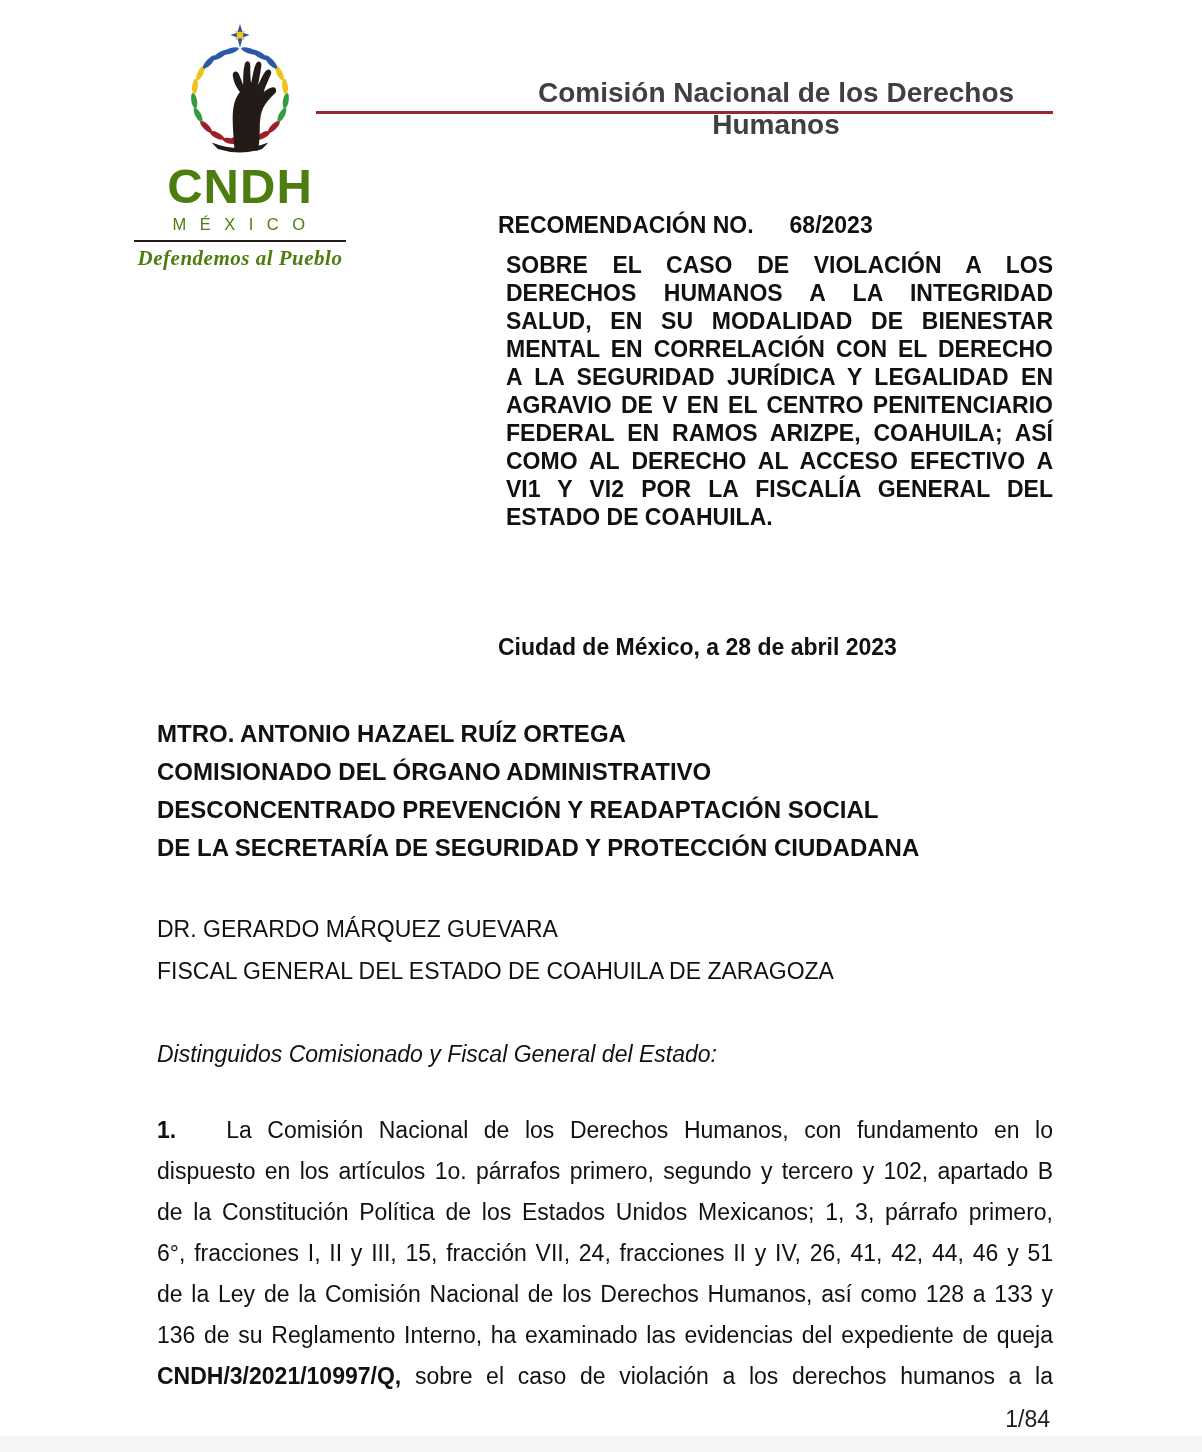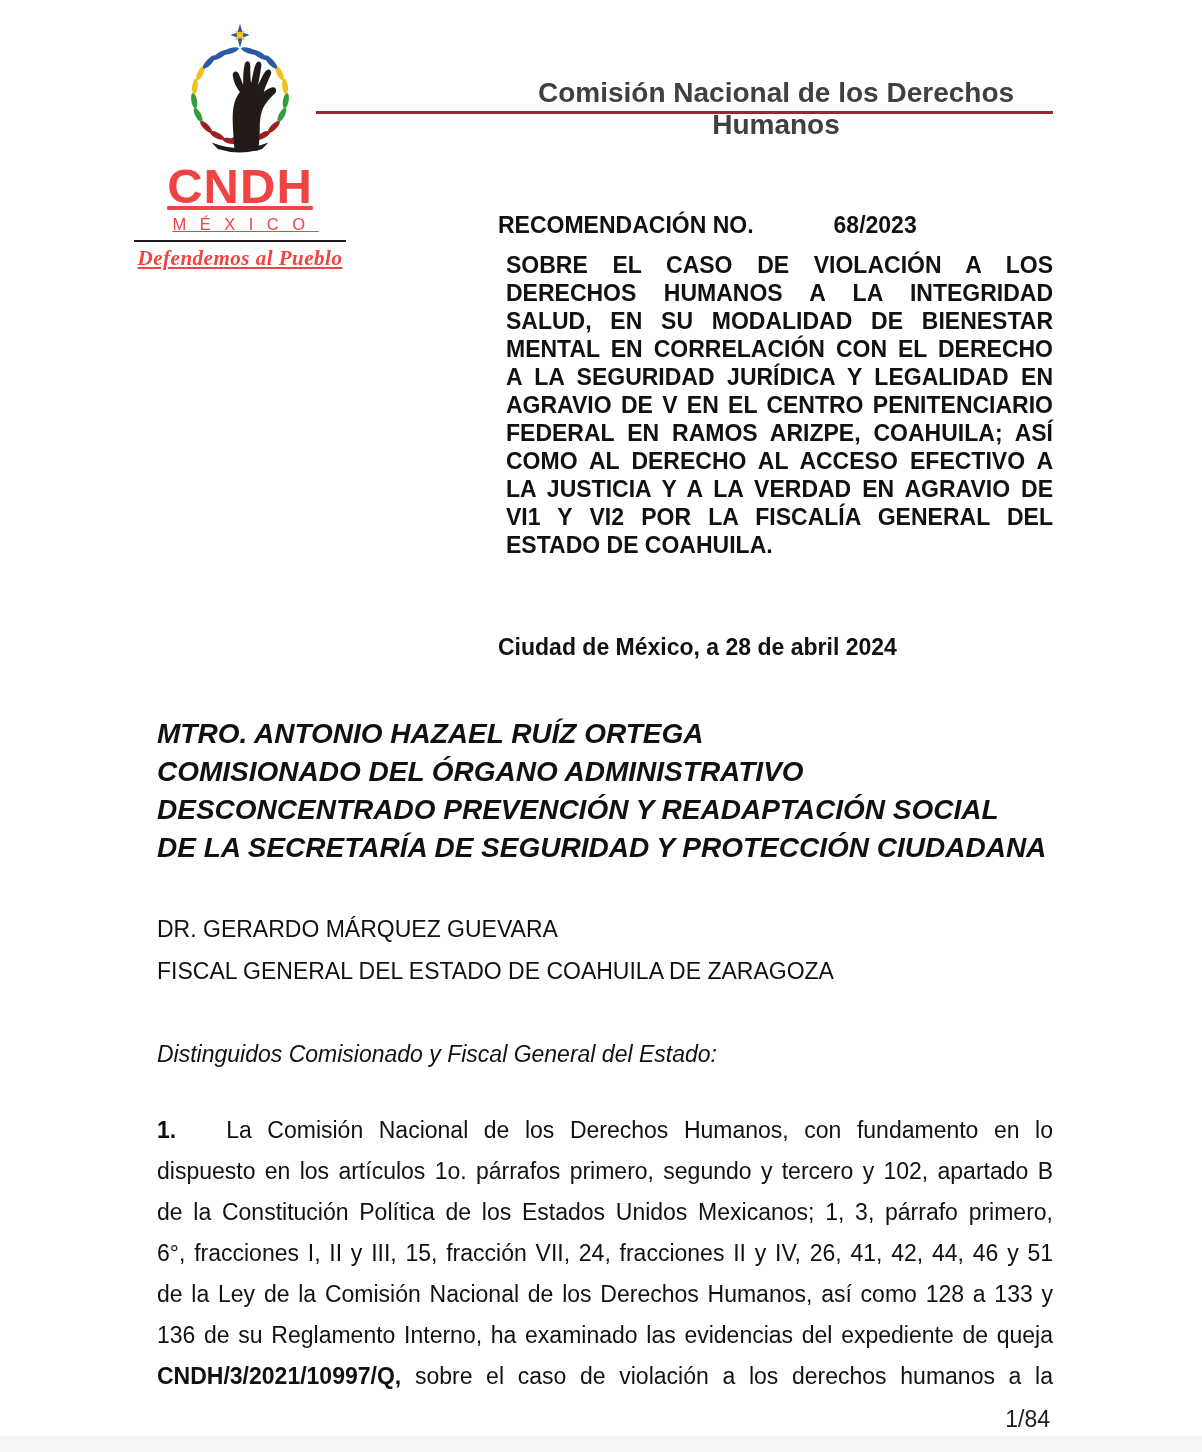--- a/index.html
+++ b/index.html
@@ -2,42 +2,42 @@
 <html><head>
 <meta charset="utf-8">
 <style>
   html,body { margin:0; padding:0; background:#ffffff; }
   .page {
     position:relative; width:1202px; height:1452px; background:#fff;
     font-family:"Liberation Sans", sans-serif; color:#111; overflow:hidden;
   }
 
   
-  .logo { position:absolute; left:126px; top:24px; width:228px; text-align:center; color:#ef4444;text-decoration:underline; }
+  .logo { position:absolute; left:126px; top:24px; width:228px; text-align:center; color:#4d7c0f; }
   .logo svg { width:158px; height:136px; display:block; margin:0 auto; }
   .logo-acronym { font-size:49px; font-weight:700; letter-spacing:1px; line-height:1.02; margin-top:2px; }
   .logo-country { font-size:16.5px; font-weight:400; letter-spacing:13.5px; padding-left:11px; margin-top:3px; }
   .logo-divider { border-top:2.5px solid #231b17; margin:6px 8px 4px 8px; }
   .logo-motto { font-family:"Liberation Serif", serif; font-style:italic; font-weight:700; font-size:21px; letter-spacing:0.5px; }
   .lf-red { fill:#9d1f23; } .lf-green { fill:#2f9e3b; } .lf-yellow { fill:#eec31e; } .lf-blue { fill:#2b58a7; }
   .ink { fill:#231b17; }
 
   
   .header-title { position:absolute; left:500px; right:150px; top:77px; text-align:center;
                   font-size:28px; font-weight:700; color:#404040; }
   .header-rule { position:absolute; left:316px; right:149px; top:111px; height:3px; background:#9c2733; }
 
   
   .rec-row { position:absolute; left:498px; top:211px; font-size:23px; font-weight:700; line-height:28px; }
-  .rec-num { margin-left:80px; }
+  .rec-num { margin-left:36px; }
   .subject { position:absolute; left:498px; right:149px; top:251px; font-size:23px; font-weight:700; line-height:28px; }
   .dateline { position:absolute; left:498px; top:633px; font-size:23px; font-weight:700; line-height:28px; }
 
   
-  .addr1 { position:absolute; left:157px; top:715px; font-size:28px; font-weight:700; line-height:38px;font-style:italic; }
+  .addr1 { position:absolute; left:157px; top:715px; font-size:24px; font-weight:700; line-height:38px; }
   .addr2 { position:absolute; left:157px; top:908px; font-size:23px; font-weight:400; line-height:42px; }
   .salutation { position:absolute; left:157px; top:1041px; font-size:23px; font-style:italic;text-align:right; }
   .para { position:absolute; left:157px; right:149px; top:1110px; font-size:23px; line-height:41px; }
 
   
   .jblock .line { text-align:justify; text-align-last:justify; text-justify:inter-word;margin-left:8px; }
   .jblock .line.line-last { text-align-last:left; }
   .jforce .line { text-align:justify; text-align-last:justify; text-justify:inter-word; }
   .plain .line { text-align:left; }
   .b { font-weight:700; }
@@ -95,26 +95,25 @@
 
   <div class="subject jblock">
       <div class="line"><span>SOBRE EL CASO DE VIOLACIÓN A LOS</span></div>
       <div class="line"><span>DERECHOS HUMANOS A LA INTEGRIDAD</span></div>
       <div class="line"><span>SALUD, EN SU MODALIDAD DE BIENESTAR</span></div>
       <div class="line"><span>MENTAL EN CORRELACIÓN CON EL DERECHO</span></div>
       <div class="line"><span>A LA SEGURIDAD JURÍDICA Y LEGALIDAD EN</span></div>
       <div class="line"><span>AGRAVIO DE V EN EL CENTRO PENITENCIARIO</span></div>
       <div class="line"><span>FEDERAL EN RAMOS ARIZPE, COAHUILA; ASÍ</span></div>
       <div class="line"><span>COMO AL DERECHO AL ACCESO EFECTIVO A</span></div>
-      <div class="line"><span>LA JUSTICIA Y A LA VERDAD EN AGRAVIO DE</span></div>
       <div class="line"><span>VI1 Y VI2 POR LA FISCALÍA GENERAL DEL</span></div>
       <div class="line line-last"><span>ESTADO DE COAHUILA.</span></div>
     </div>
 
-  <div class="dateline">Ciudad de México, a 28 de abril 2024</div>
+  <div class="dateline">Ciudad de México, a 28 de abril 2023</div>
 
   <div class="addr1 plain">
       <div class="line"><span>MTRO. ANTONIO HAZAEL RUÍZ ORTEGA</span></div>
       <div class="line"><span>COMISIONADO DEL ÓRGANO ADMINISTRATIVO</span></div>
       <div class="line"><span>DESCONCENTRADO PREVENCIÓN Y READAPTACIÓN SOCIAL</span></div>
       <div class="line line-last"><span>DE LA SECRETARÍA DE SEGURIDAD Y PROTECCIÓN CIUDADANA</span></div>
     </div>
   <div class="addr2 plain">
       <div class="line"><span>DR. GERARDO MÁRQUEZ GUEVARA</span></div>
       <div class="line line-last"><span>FISCAL GENERAL DEL ESTADO DE COAHUILA DE ZARAGOZA</span></div>

